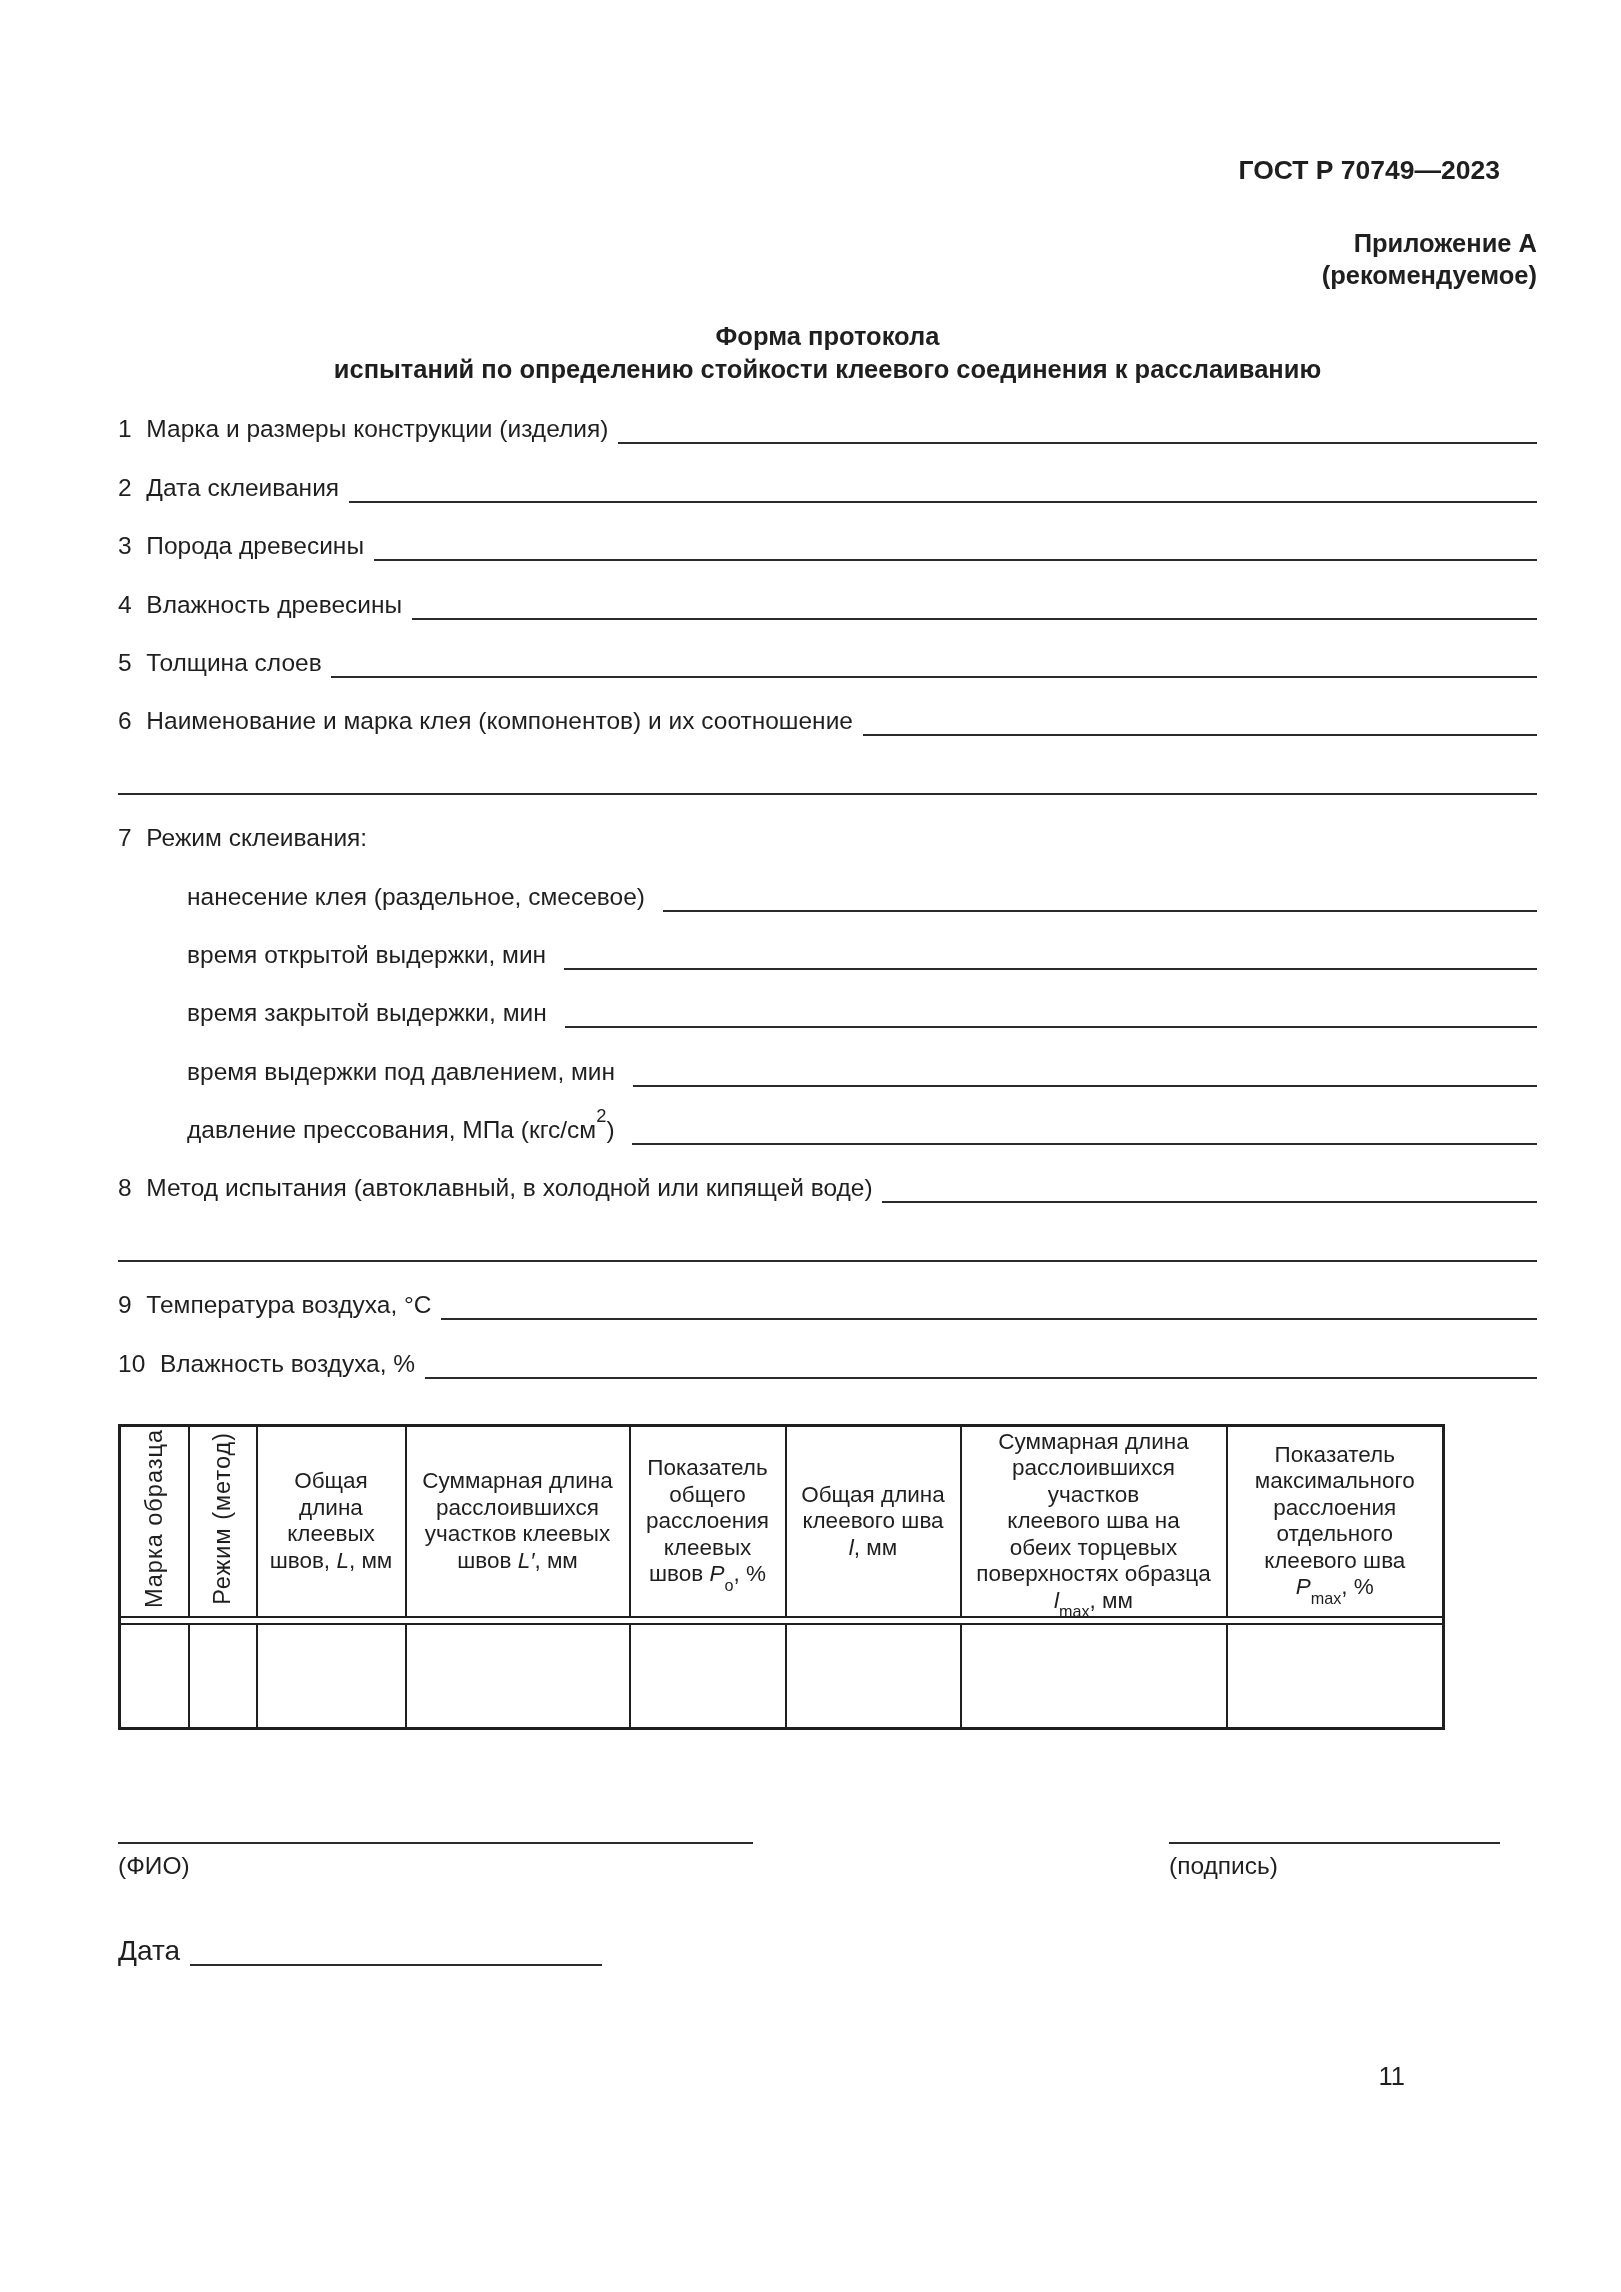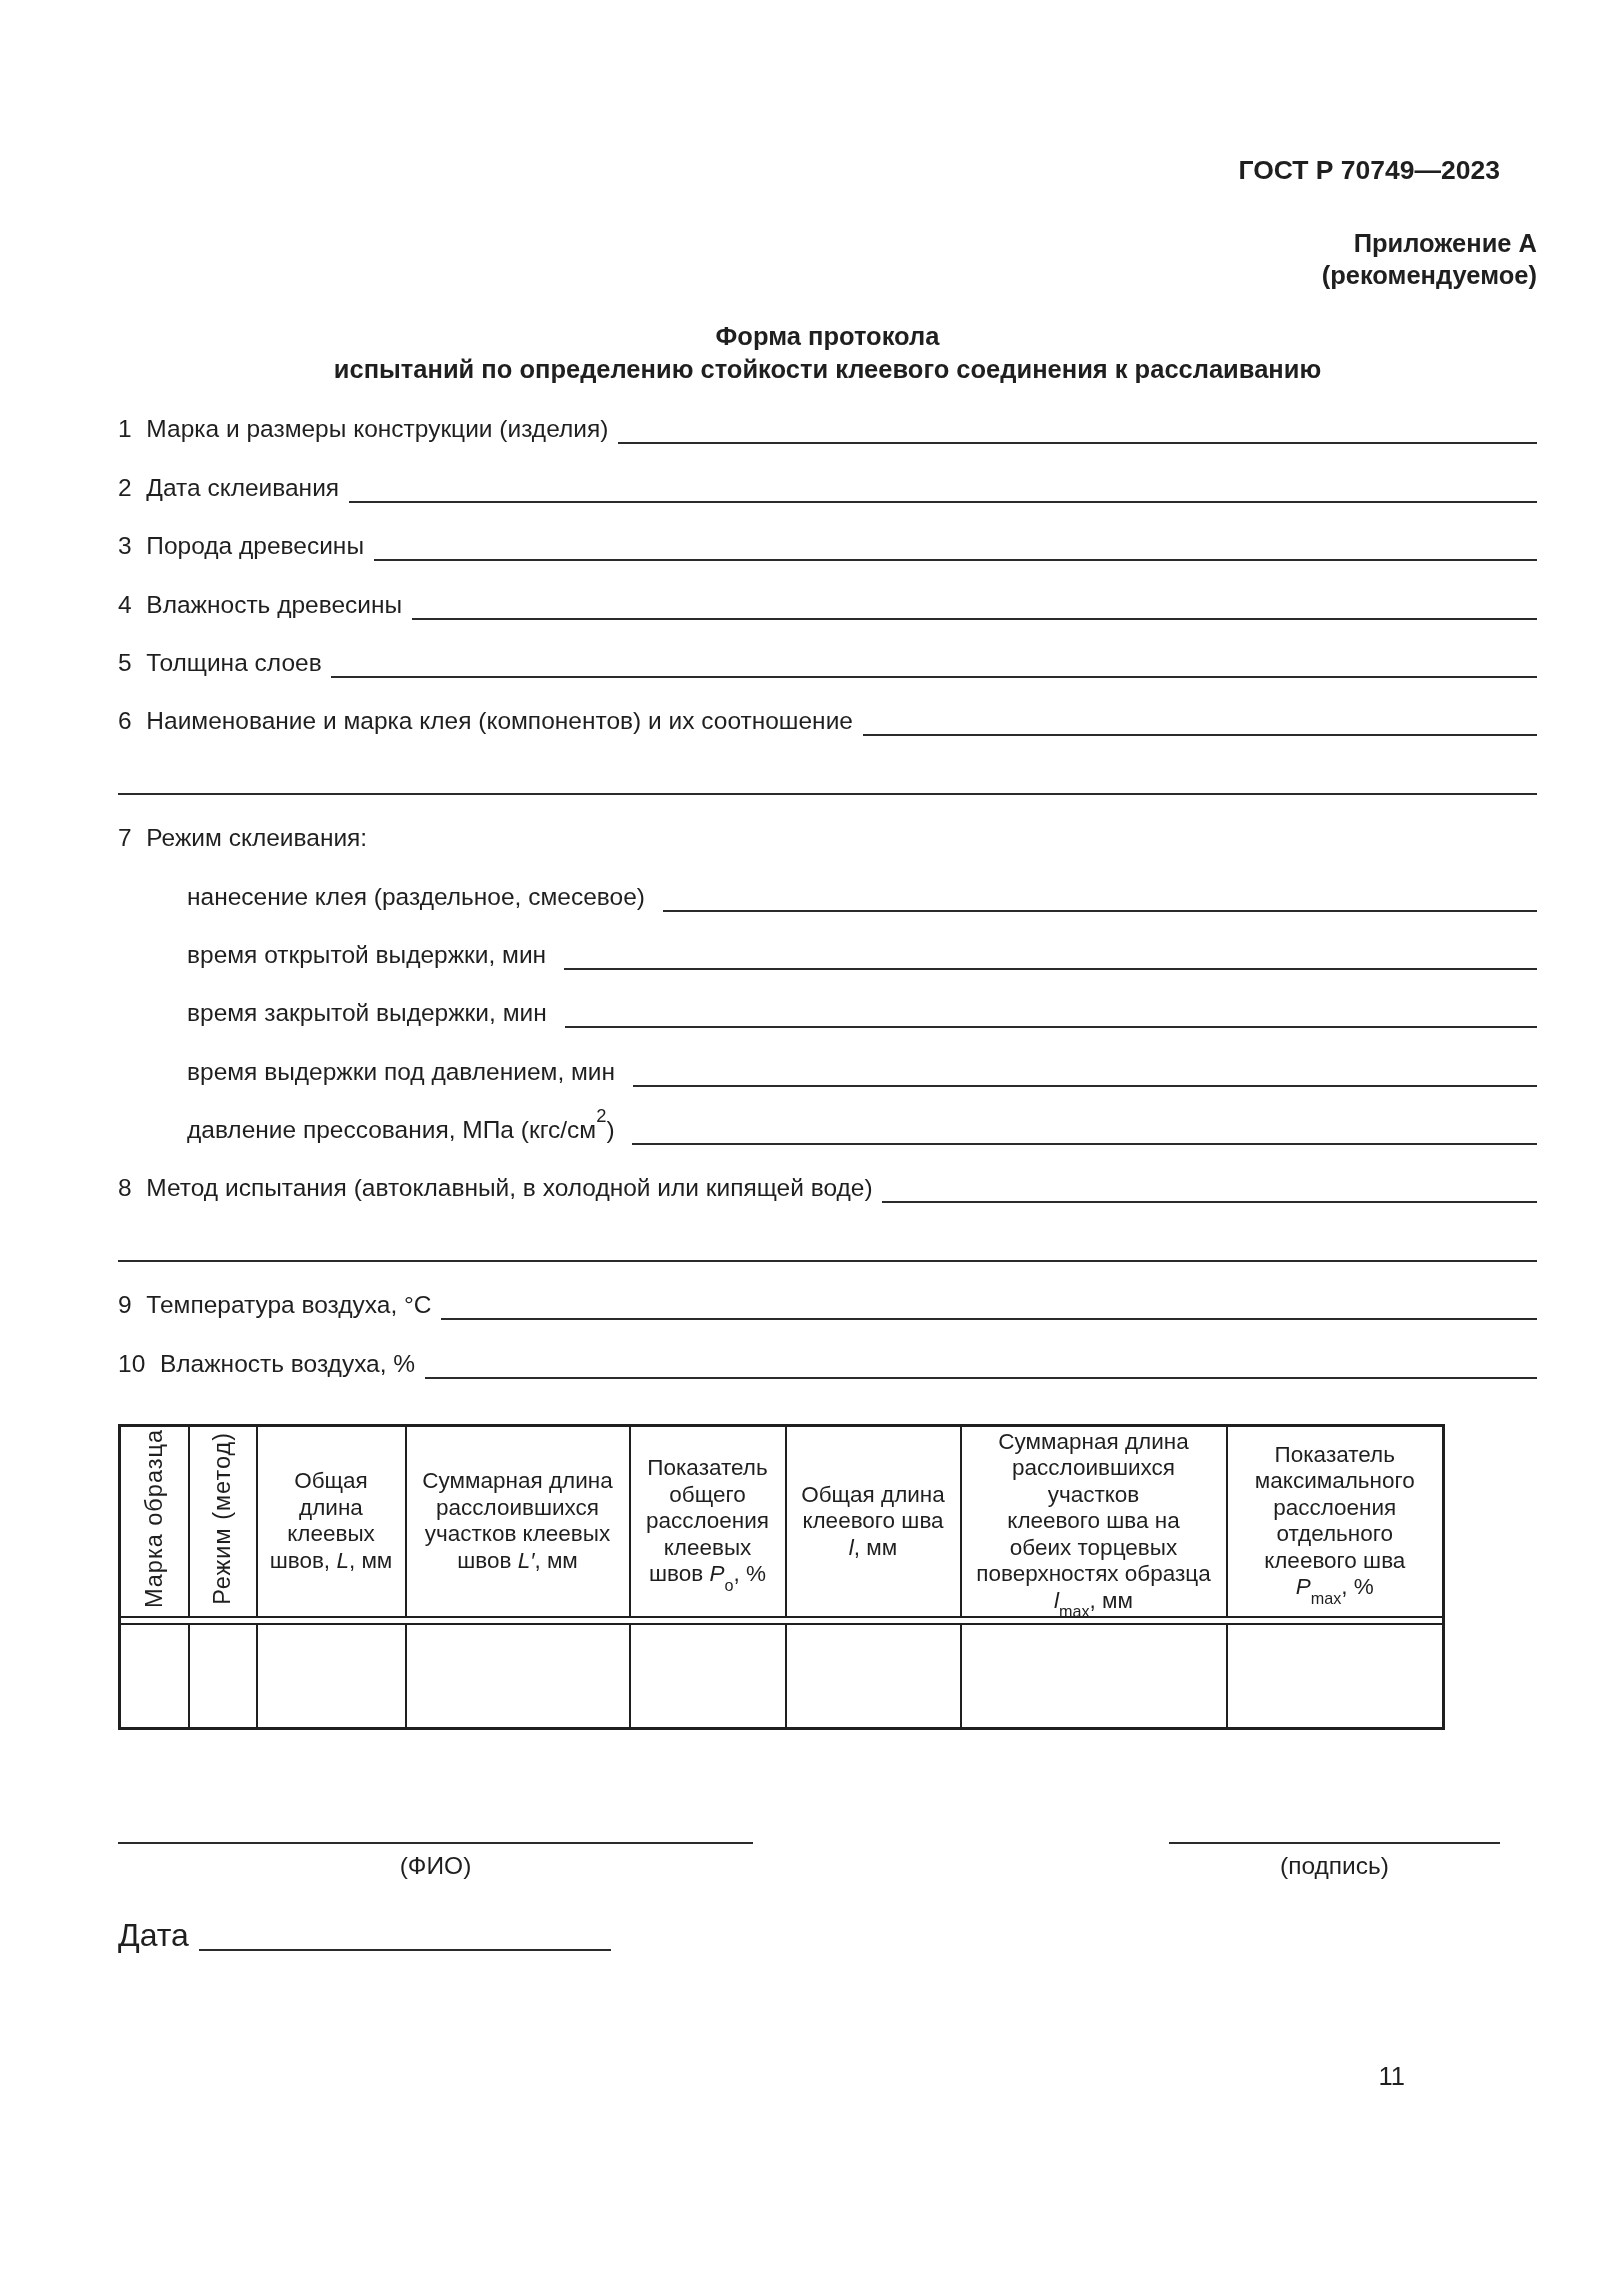--- a/index.html
+++ b/index.html
@@ -98,23 +98,23 @@
   table.protocol sup, .frow sup {
     font-size: 75%; line-height: 0; position: relative; top: -0.38em;
   }
   .it { font-style: italic; }
 
   .sig-row { display: flex; margin-top: 110px; font-size: 24.5px; line-height: 29px; }
   .sig-block { display: flex; flex-direction: column; }
   .sig-fio { width: 635px; }
   .sig-sign { width: 331px; margin-left: auto; margin-right: 37px; }
   .sig-line { height: 2px; border-bottom: 2.9px solid #2b2b2b; }
-  .sig-caption { text-align: center; margin-top: 7.8px; }
-
-  .date-row { display: flex; align-items: flex-end; margin-top: 40px; font-size: 32px; line-height: 31px; }
+  .sig-caption { text-align: left; margin-top: 7.8px; }
+
+  .date-row { display: flex; align-items: flex-end; margin-top: 55px; font-size: 28px; line-height: 31px; }
   .date-row .fline { flex: 0 0 412px; }
 
   .page-number { position: absolute; top: 2062px; right: 216px; font-size: 25.5px; }
 </style>
 </head>
 <body>
 
 <div class="page">
   <div class="content">
 

